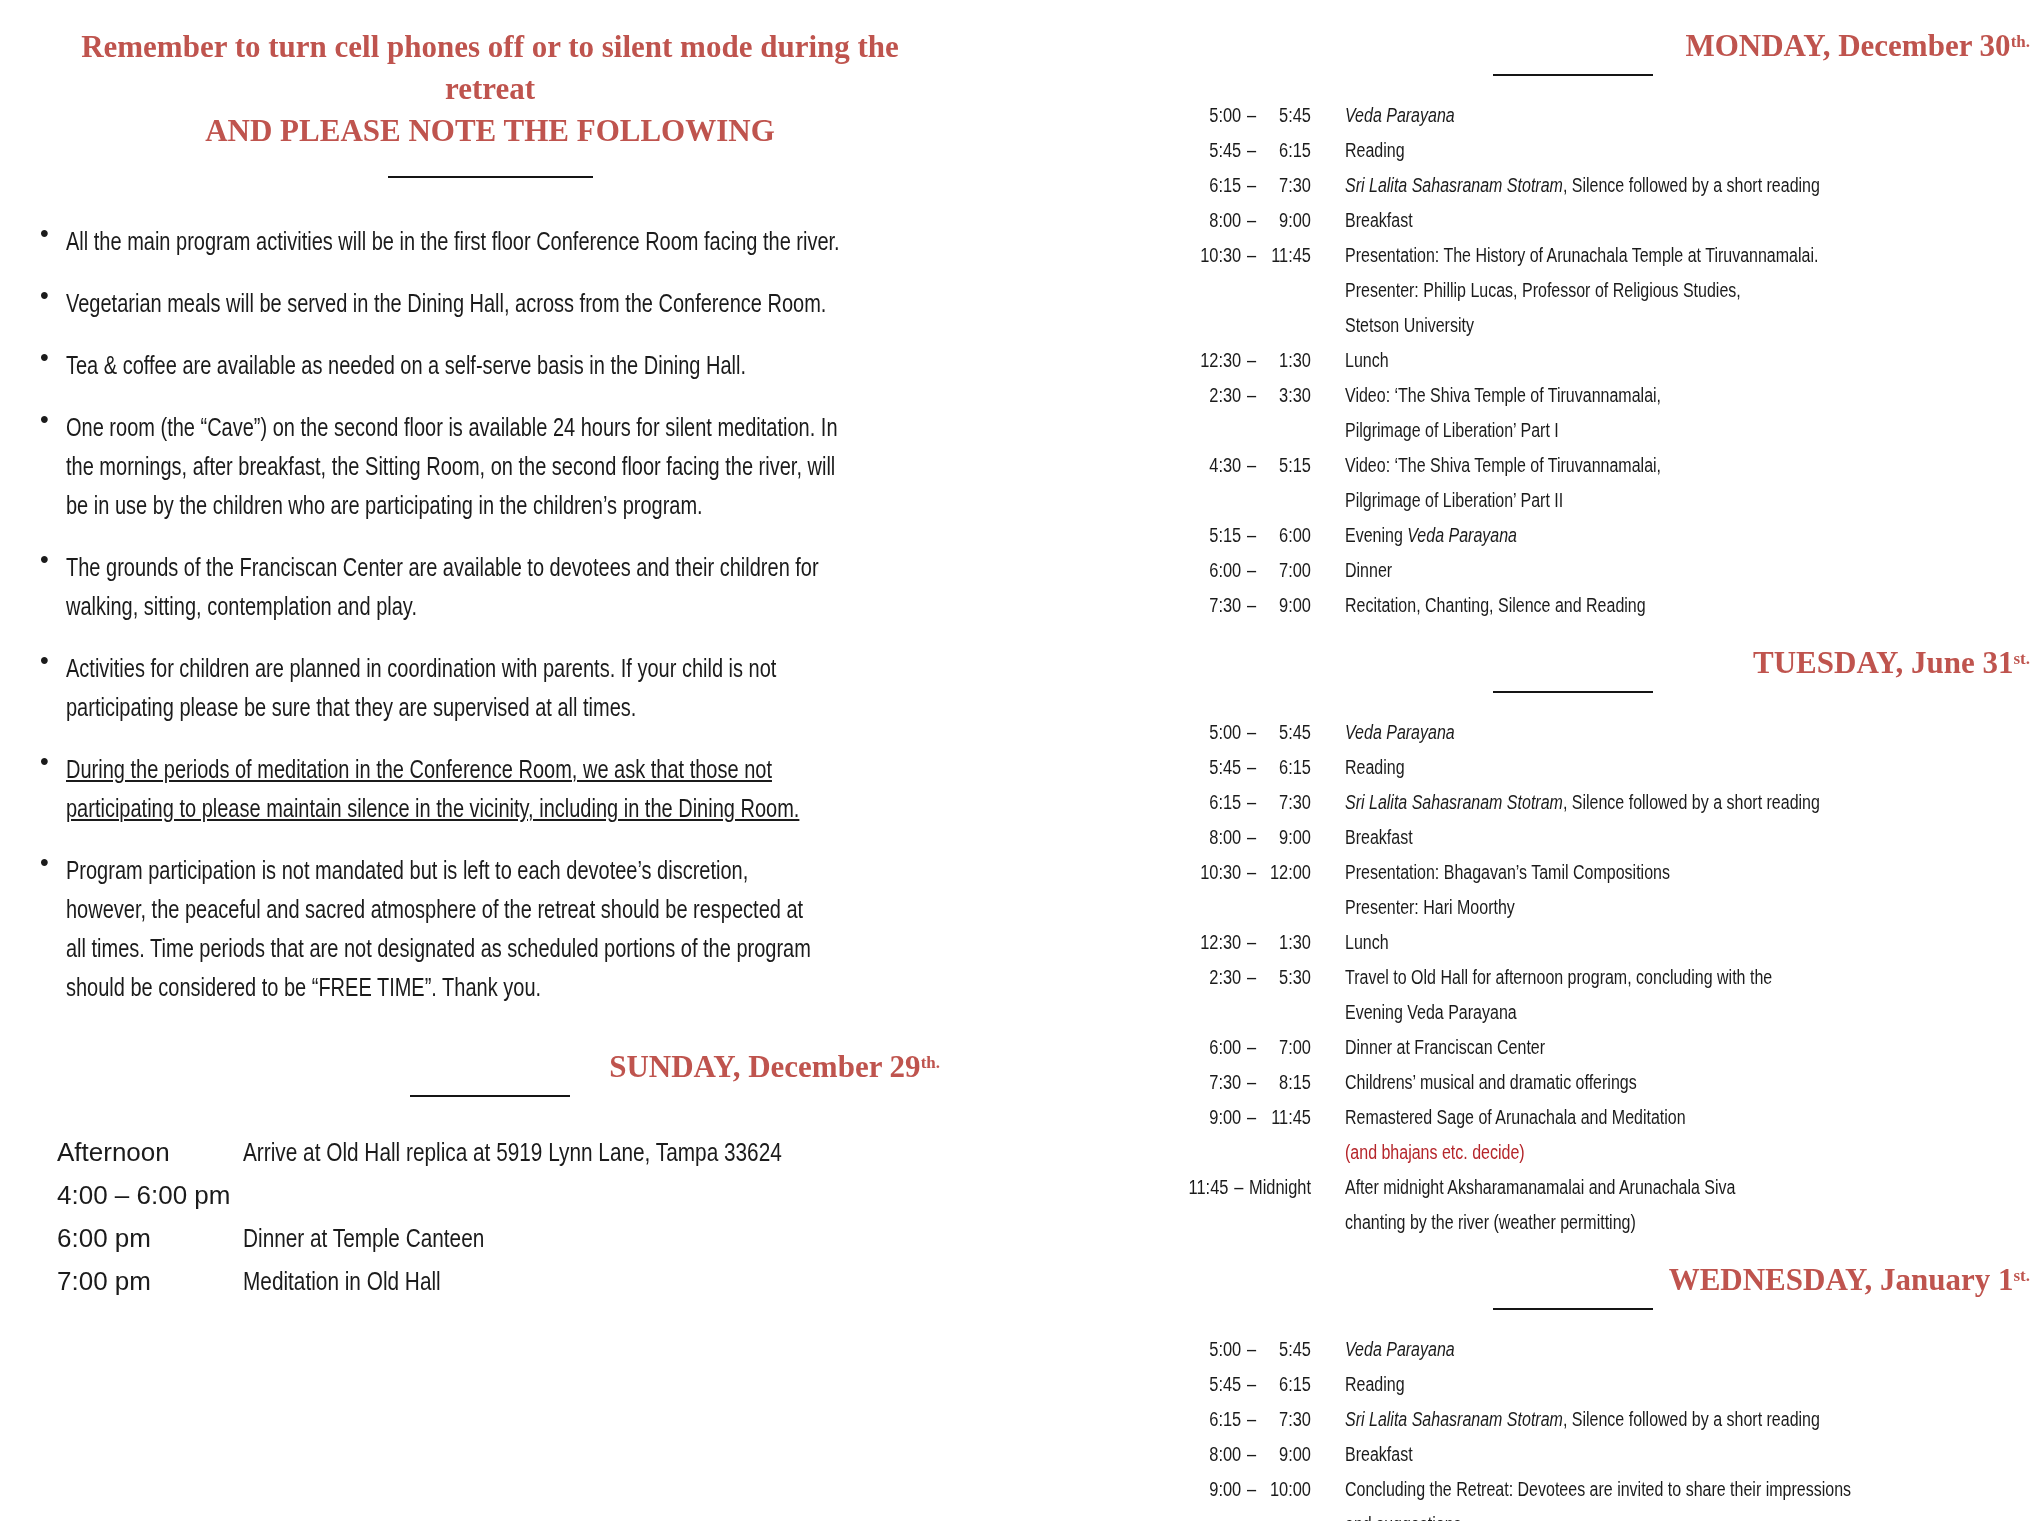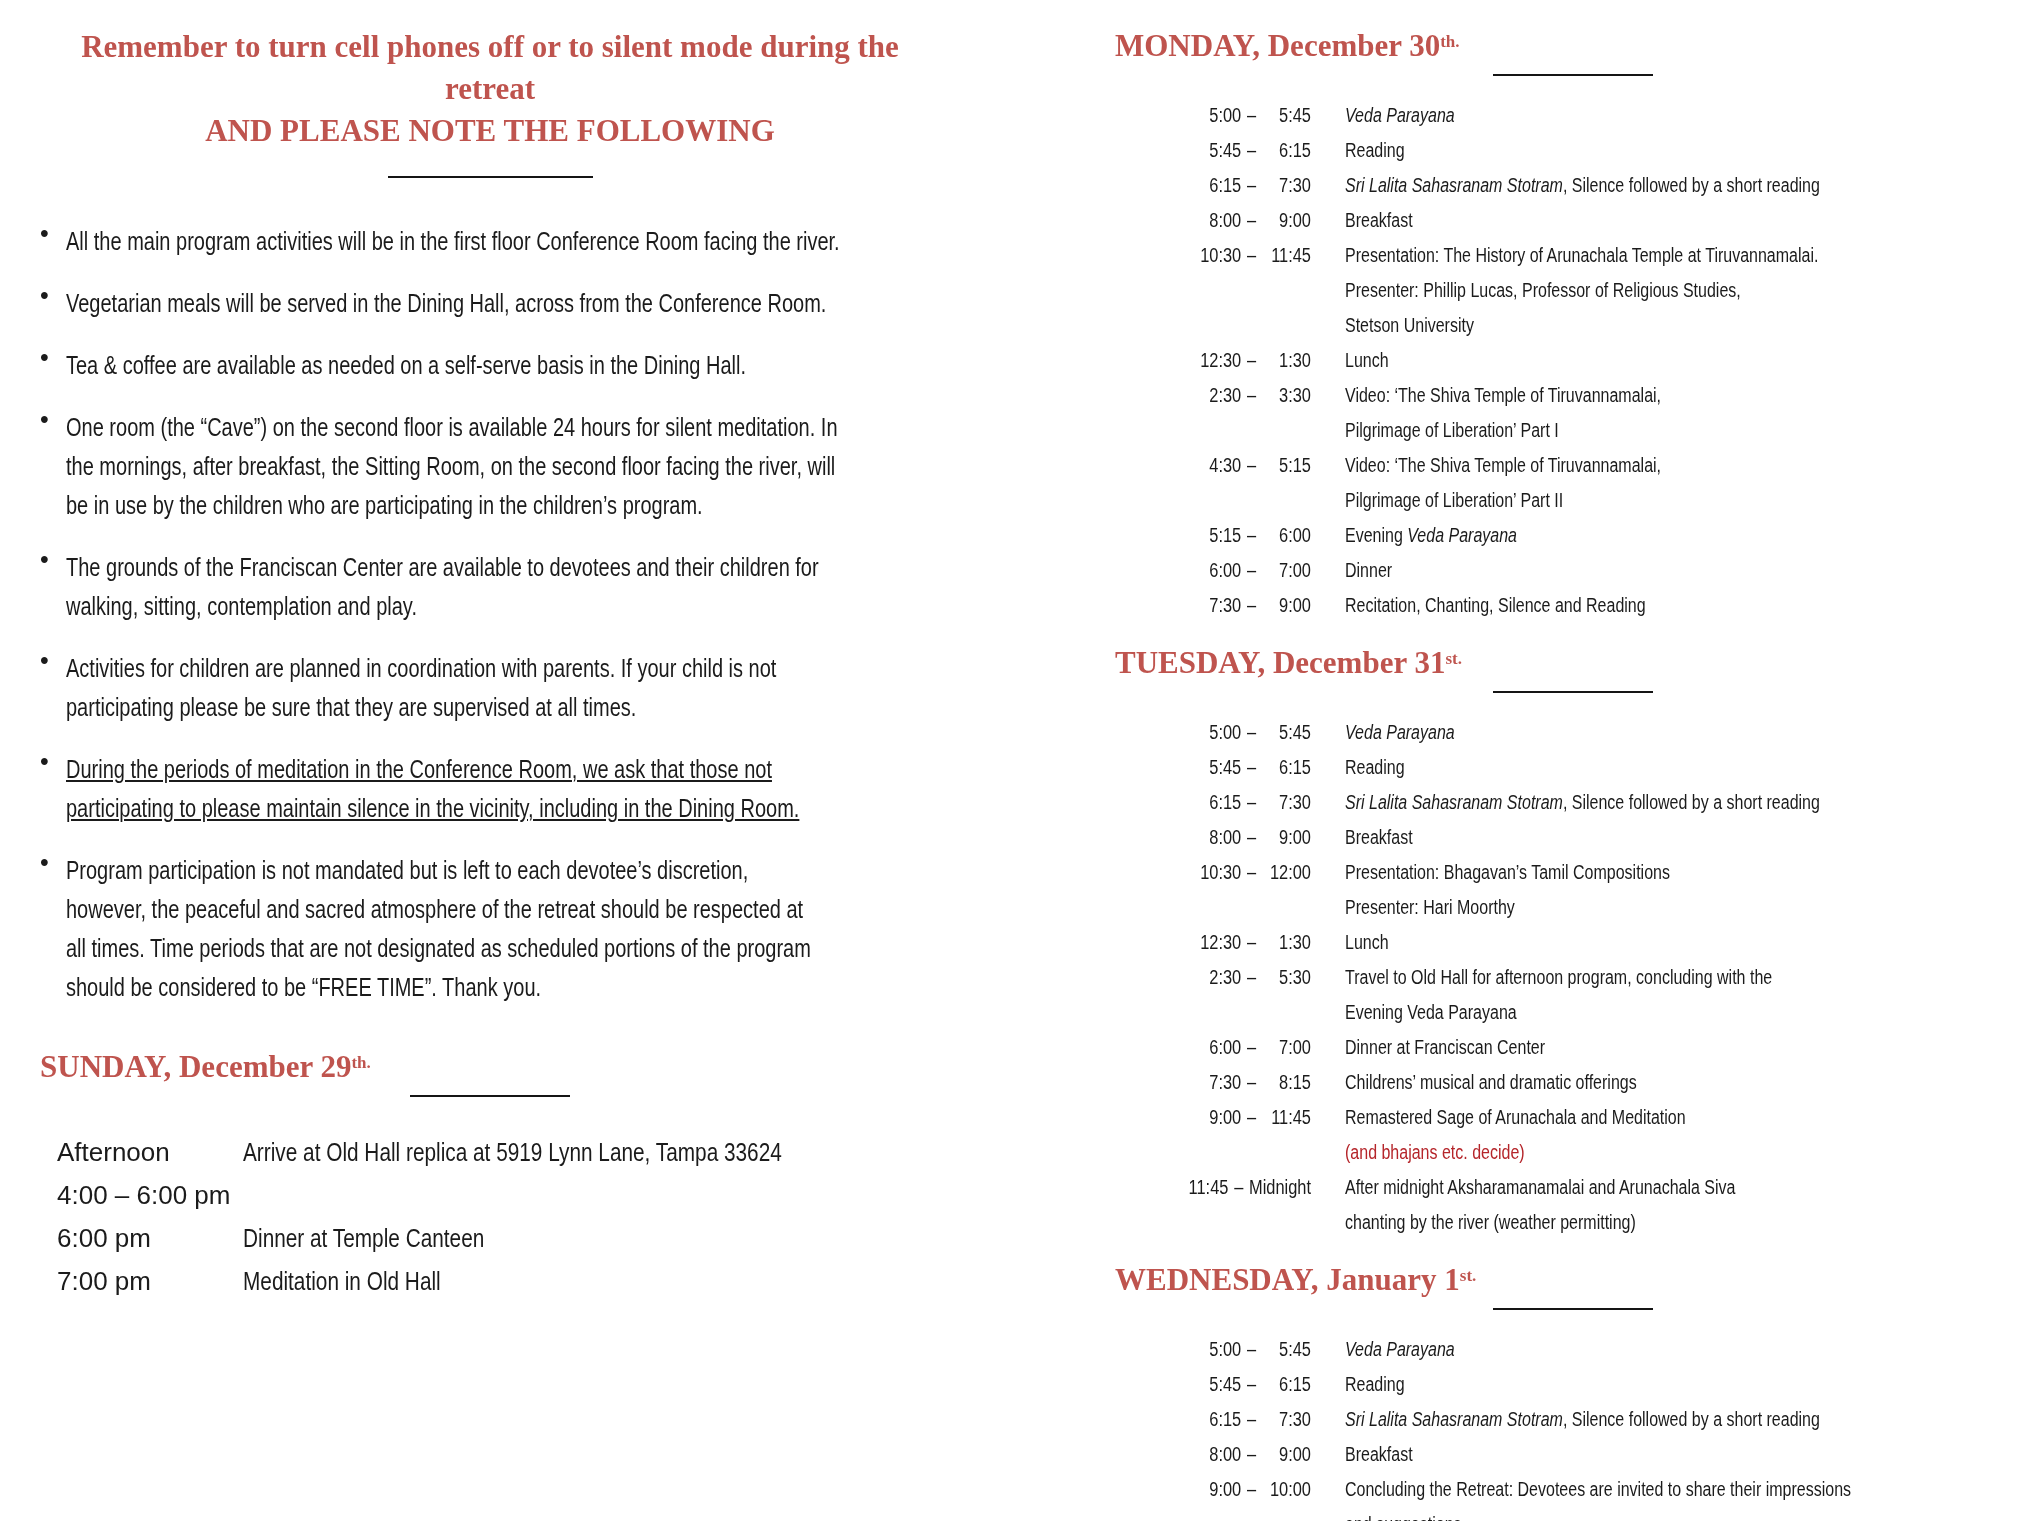--- a/index.html
+++ b/index.html
@@ -16,21 +16,21 @@
 
   
   .main-title {
     font-family:"Liberation Serif", serif; font-weight:bold;
     color:var(--red,#bf544e); font-size:31px; line-height:42px;
     text-align:center;
   }
   .day-heading {
     font-family:"Liberation Serif", serif; font-weight:bold;
     color:var(--red,#bf544e); font-size:31px; line-height:36px;
-    text-align:left;
+    text-align:right;
   }
   .sup { font-size:17px; vertical-align:9px; letter-spacing:0; }
   .rule { height:2px; background:#151515; margin:24px auto 0; }
   .title-rule { width:205px; }
   .day-rule { width:160px; margin-top:10px; }
 
   
   .cline { white-space:nowrap; transform:scaleX(0.80); transform-origin:0 50%; }
 
   
@@ -280,21 +280,21 @@
                 <span class="td">–</span>
                 <span class="te">9:00</span>
               </div>
               <div class="desc">
                 <div class="cline"><span>Recitation, Chanting, Silence and Reading</span></div>
               </div>
             </div>
           </div>
         </div>
         <div class="day-section">
-          <div class="day-heading"><span>TUESDAY, December 31</span><span class="sup">st.</span></div>
+          <div class="day-heading"><span>TUESDAY, June 31</span><span class="sup">st.</span></div>
           <div class="rule day-rule"></div>
           <div class="schedule">
             <div class="srow">
               <div class="time-split">
                 <span class="ts">5:00</span>
                 <span class="td">–</span>
                 <span class="te">5:45</span>
               </div>
               <div class="desc">
                 <div class="cline"><span class="it ">Veda Parayana</span></div>

